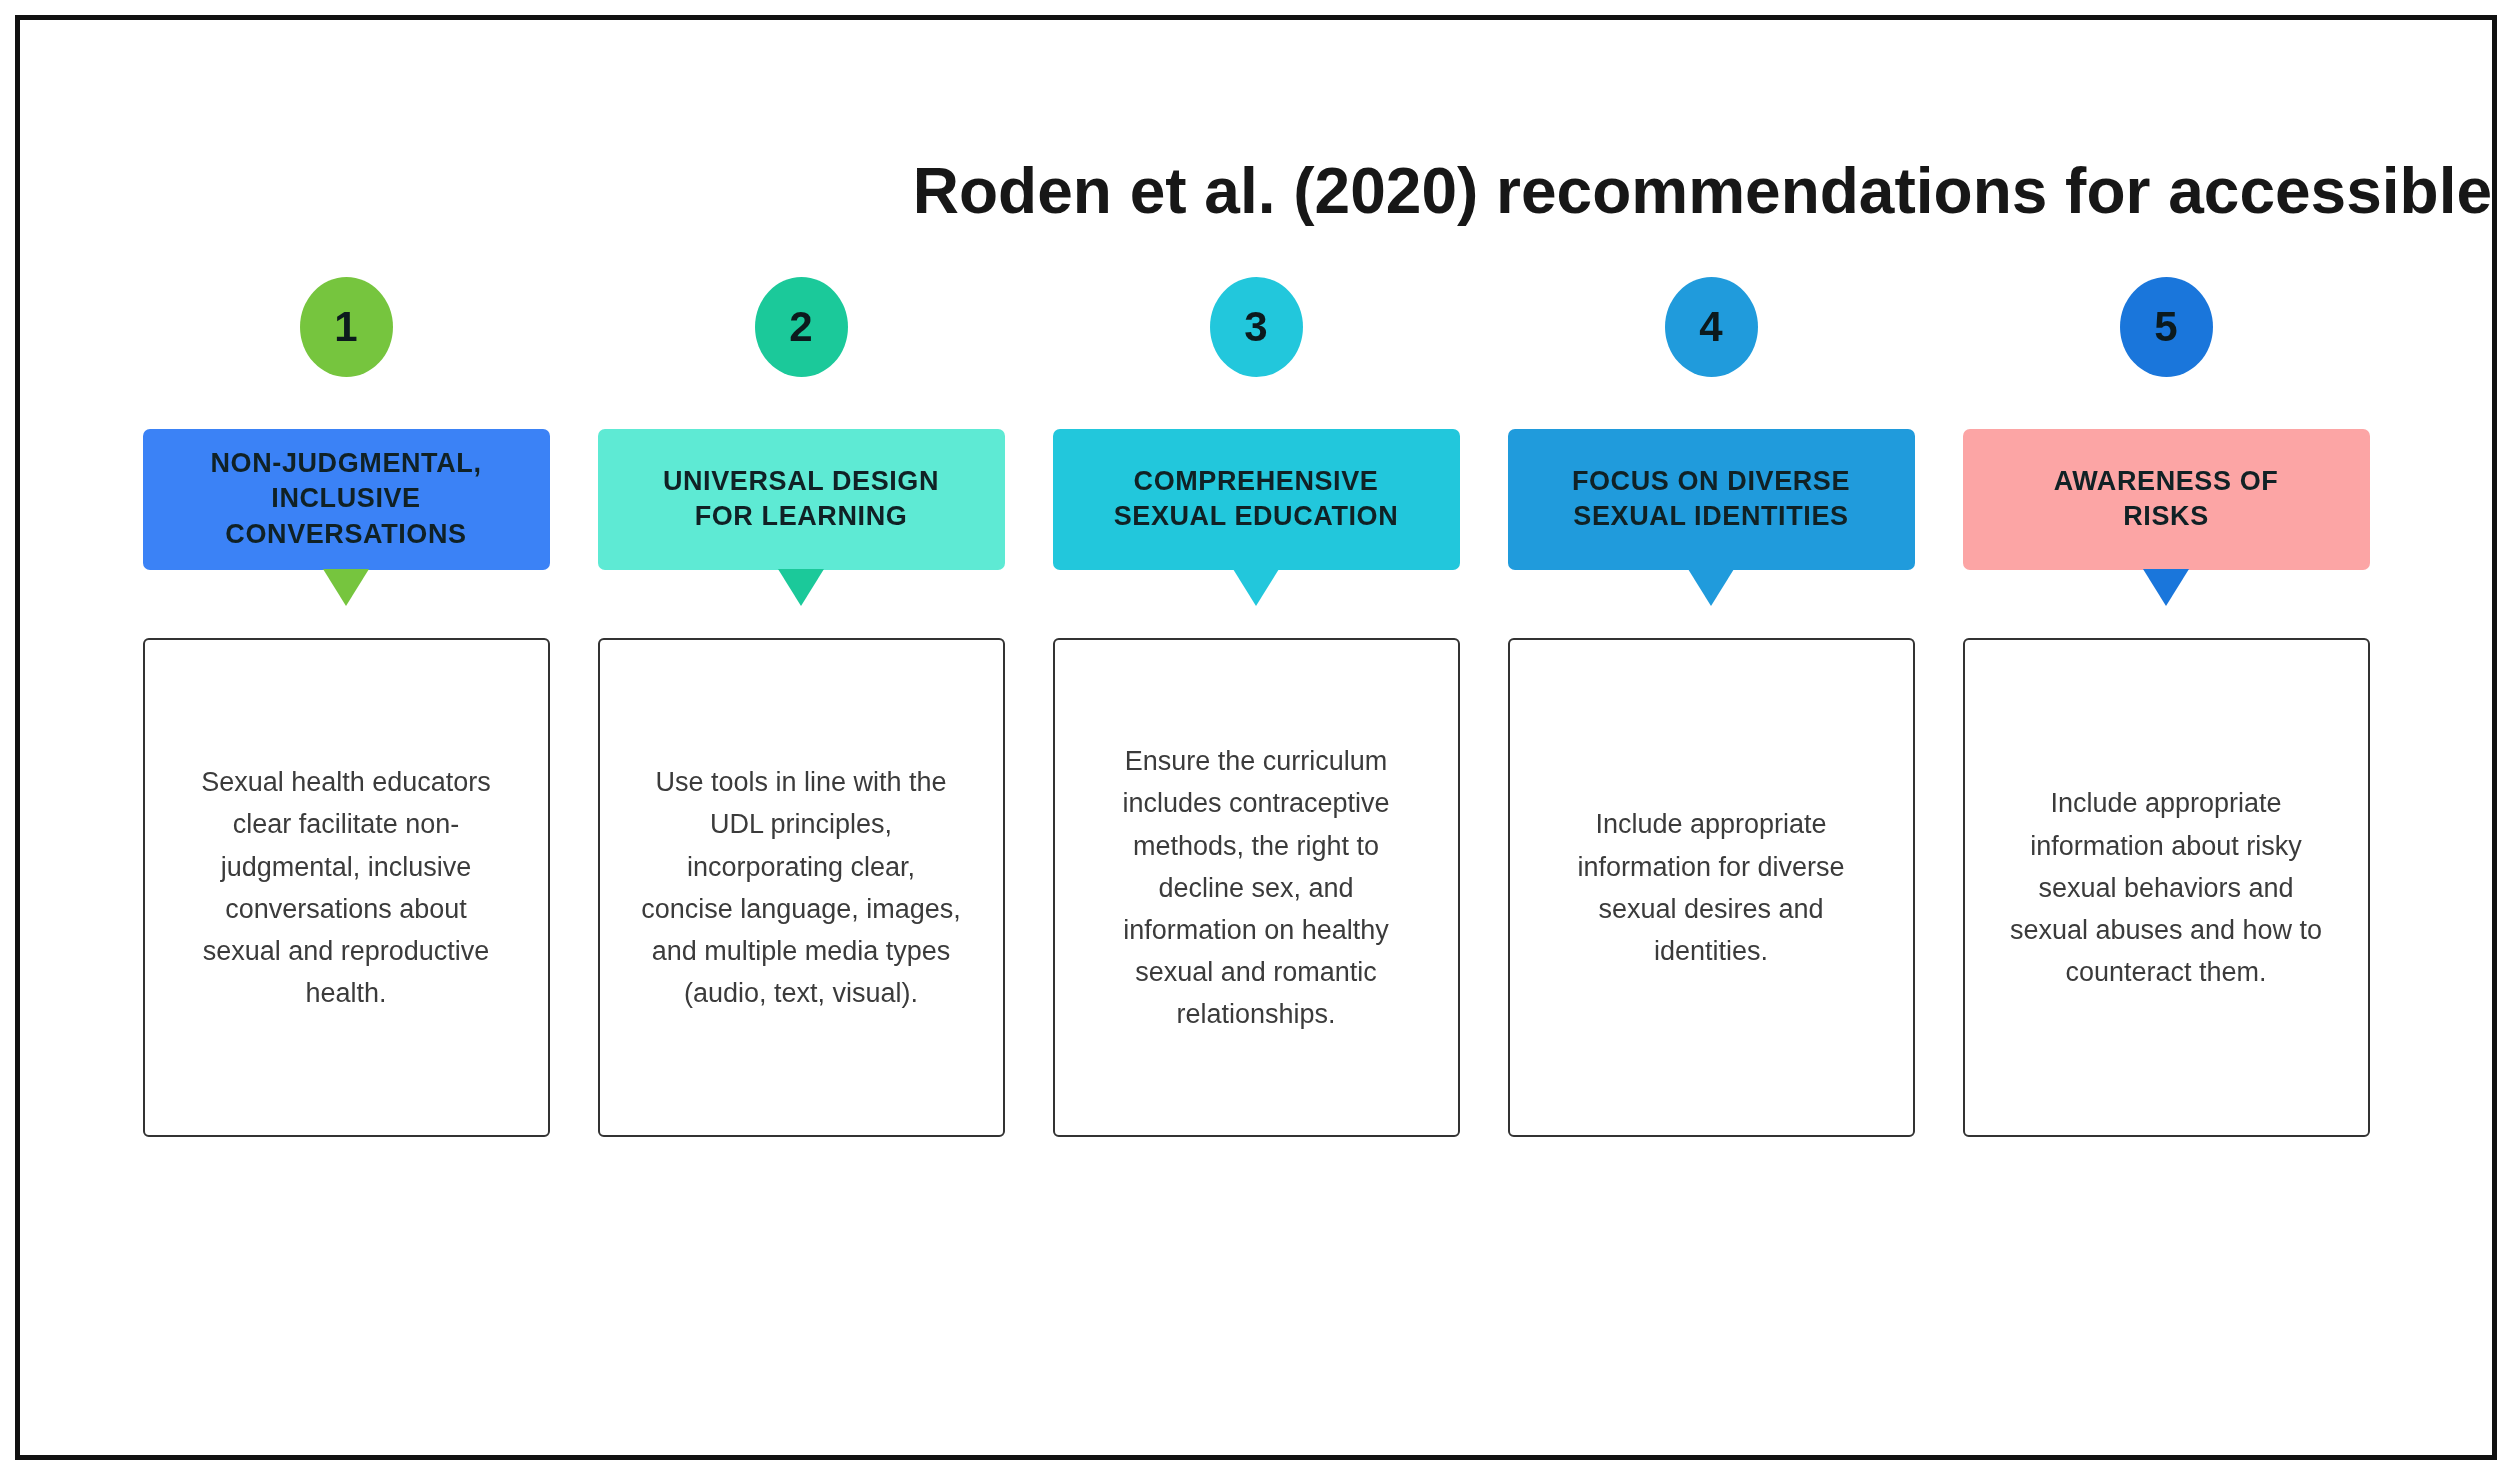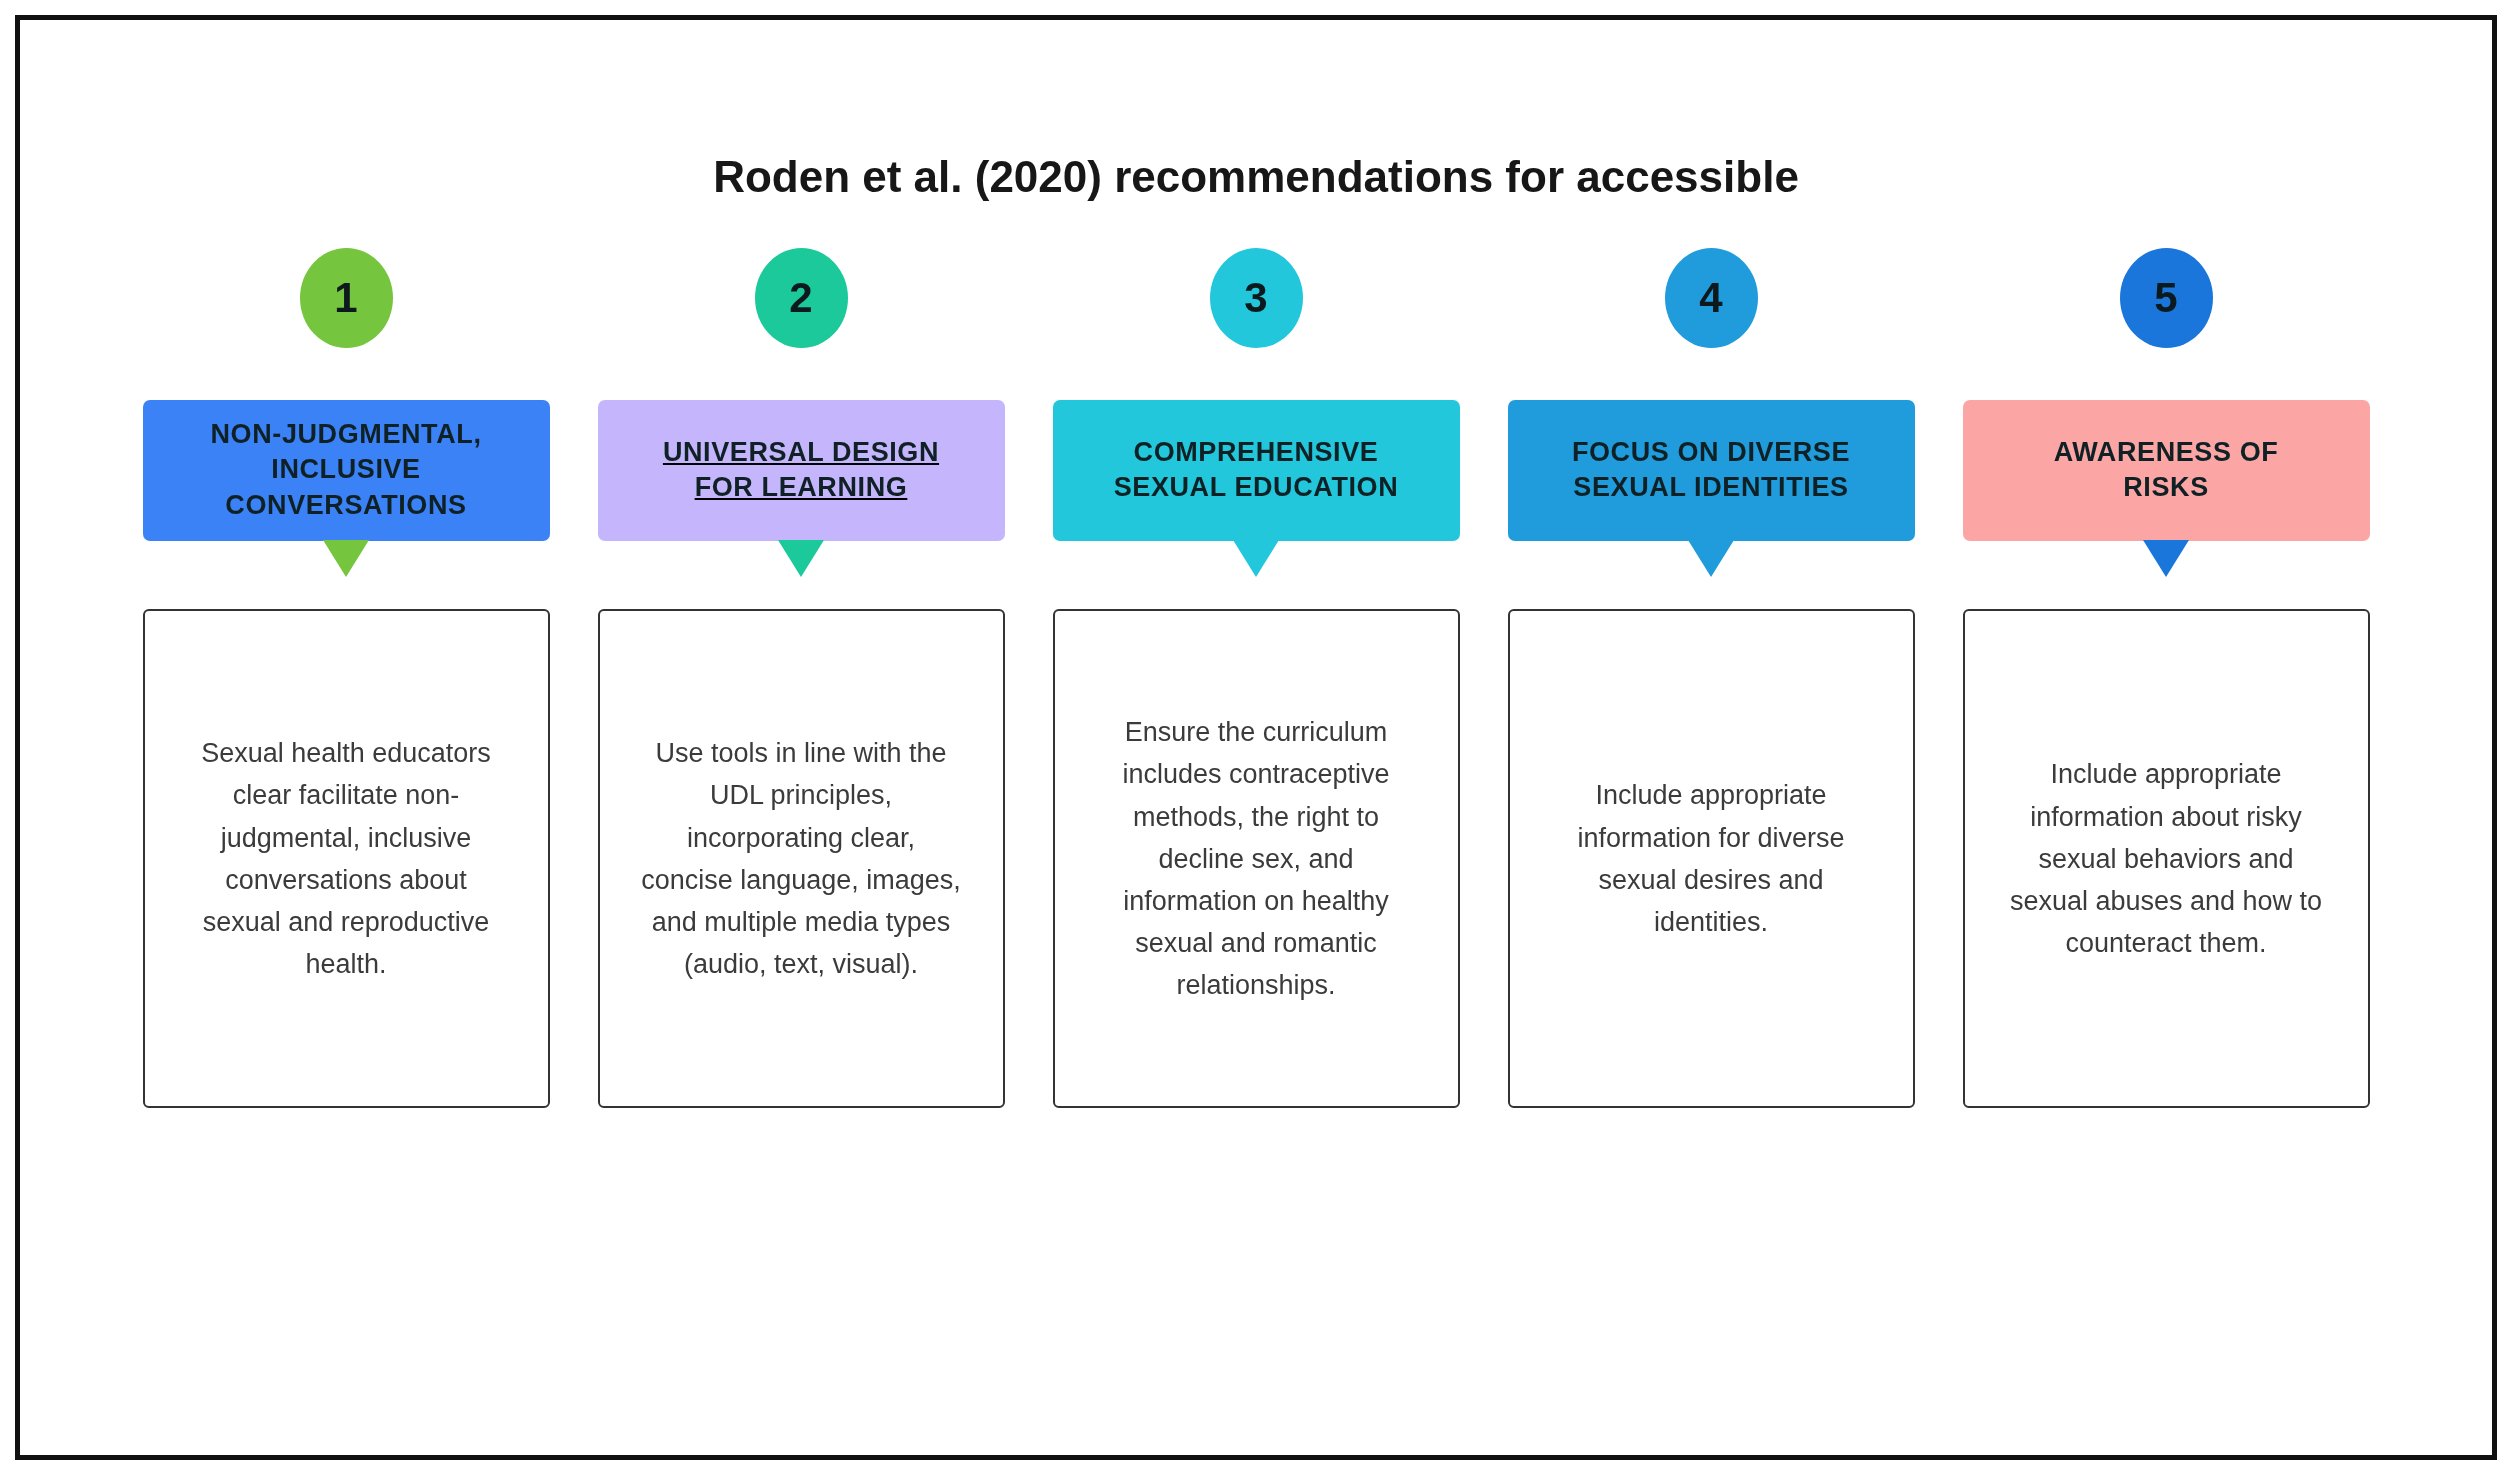--- a/index.html
+++ b/index.html
@@ -16,23 +16,23 @@
   }
   .frame {
     position: absolute;
     left: 15px; top: 15px; right: 15px; bottom: 15px;
     border: 5.8px solid #111111;
     background: #ffffff;
     box-sizing: border-box;
   }
   .title {
     margin-top: 125px;
-    text-align: center;
+    text-align: right;
     font-weight: 700;
-    font-size: 44px;
+    font-size: 64px;
     line-height: 1.45;
     color: #171717;
     letter-spacing: 0px;
   }
   .columns {
     margin: 39px auto 0 auto;
     width: 2229px;
     display: flex;
     gap: 48px;
     justify-content: center;
@@ -127,21 +127,21 @@
       <div class="tail" style="border-top-color: rgb(118, 197, 62);"></div>
       <div class="body-box">
         <p>Sexual health educators clear facilitate non-judgmental, inclusive conversations about sexual and reproductive health.</p>
       </div>
     </div>
 
     <div class="col">
       <div class="circle" style="background-color: rgb(27, 201, 154);">
         <span>2</span>
       </div>
-      <div class="header-box" style="background-color: #c4b5fd; text-decoration: underline;">
+      <div class="header-box" style="background-color: #5eead4;">
         <span class="label">UNIVERSAL DESIGN
 FOR LEARNING</span>
       </div>
       <div class="tail" style="border-top-color: rgb(27, 201, 154);"></div>
       <div class="body-box">
         <p>Use tools in line with the UDL principles, incorporating clear, concise language, images, and multiple media types (audio, text, visual).</p>
       </div>
     </div>
 
     <div class="col">

